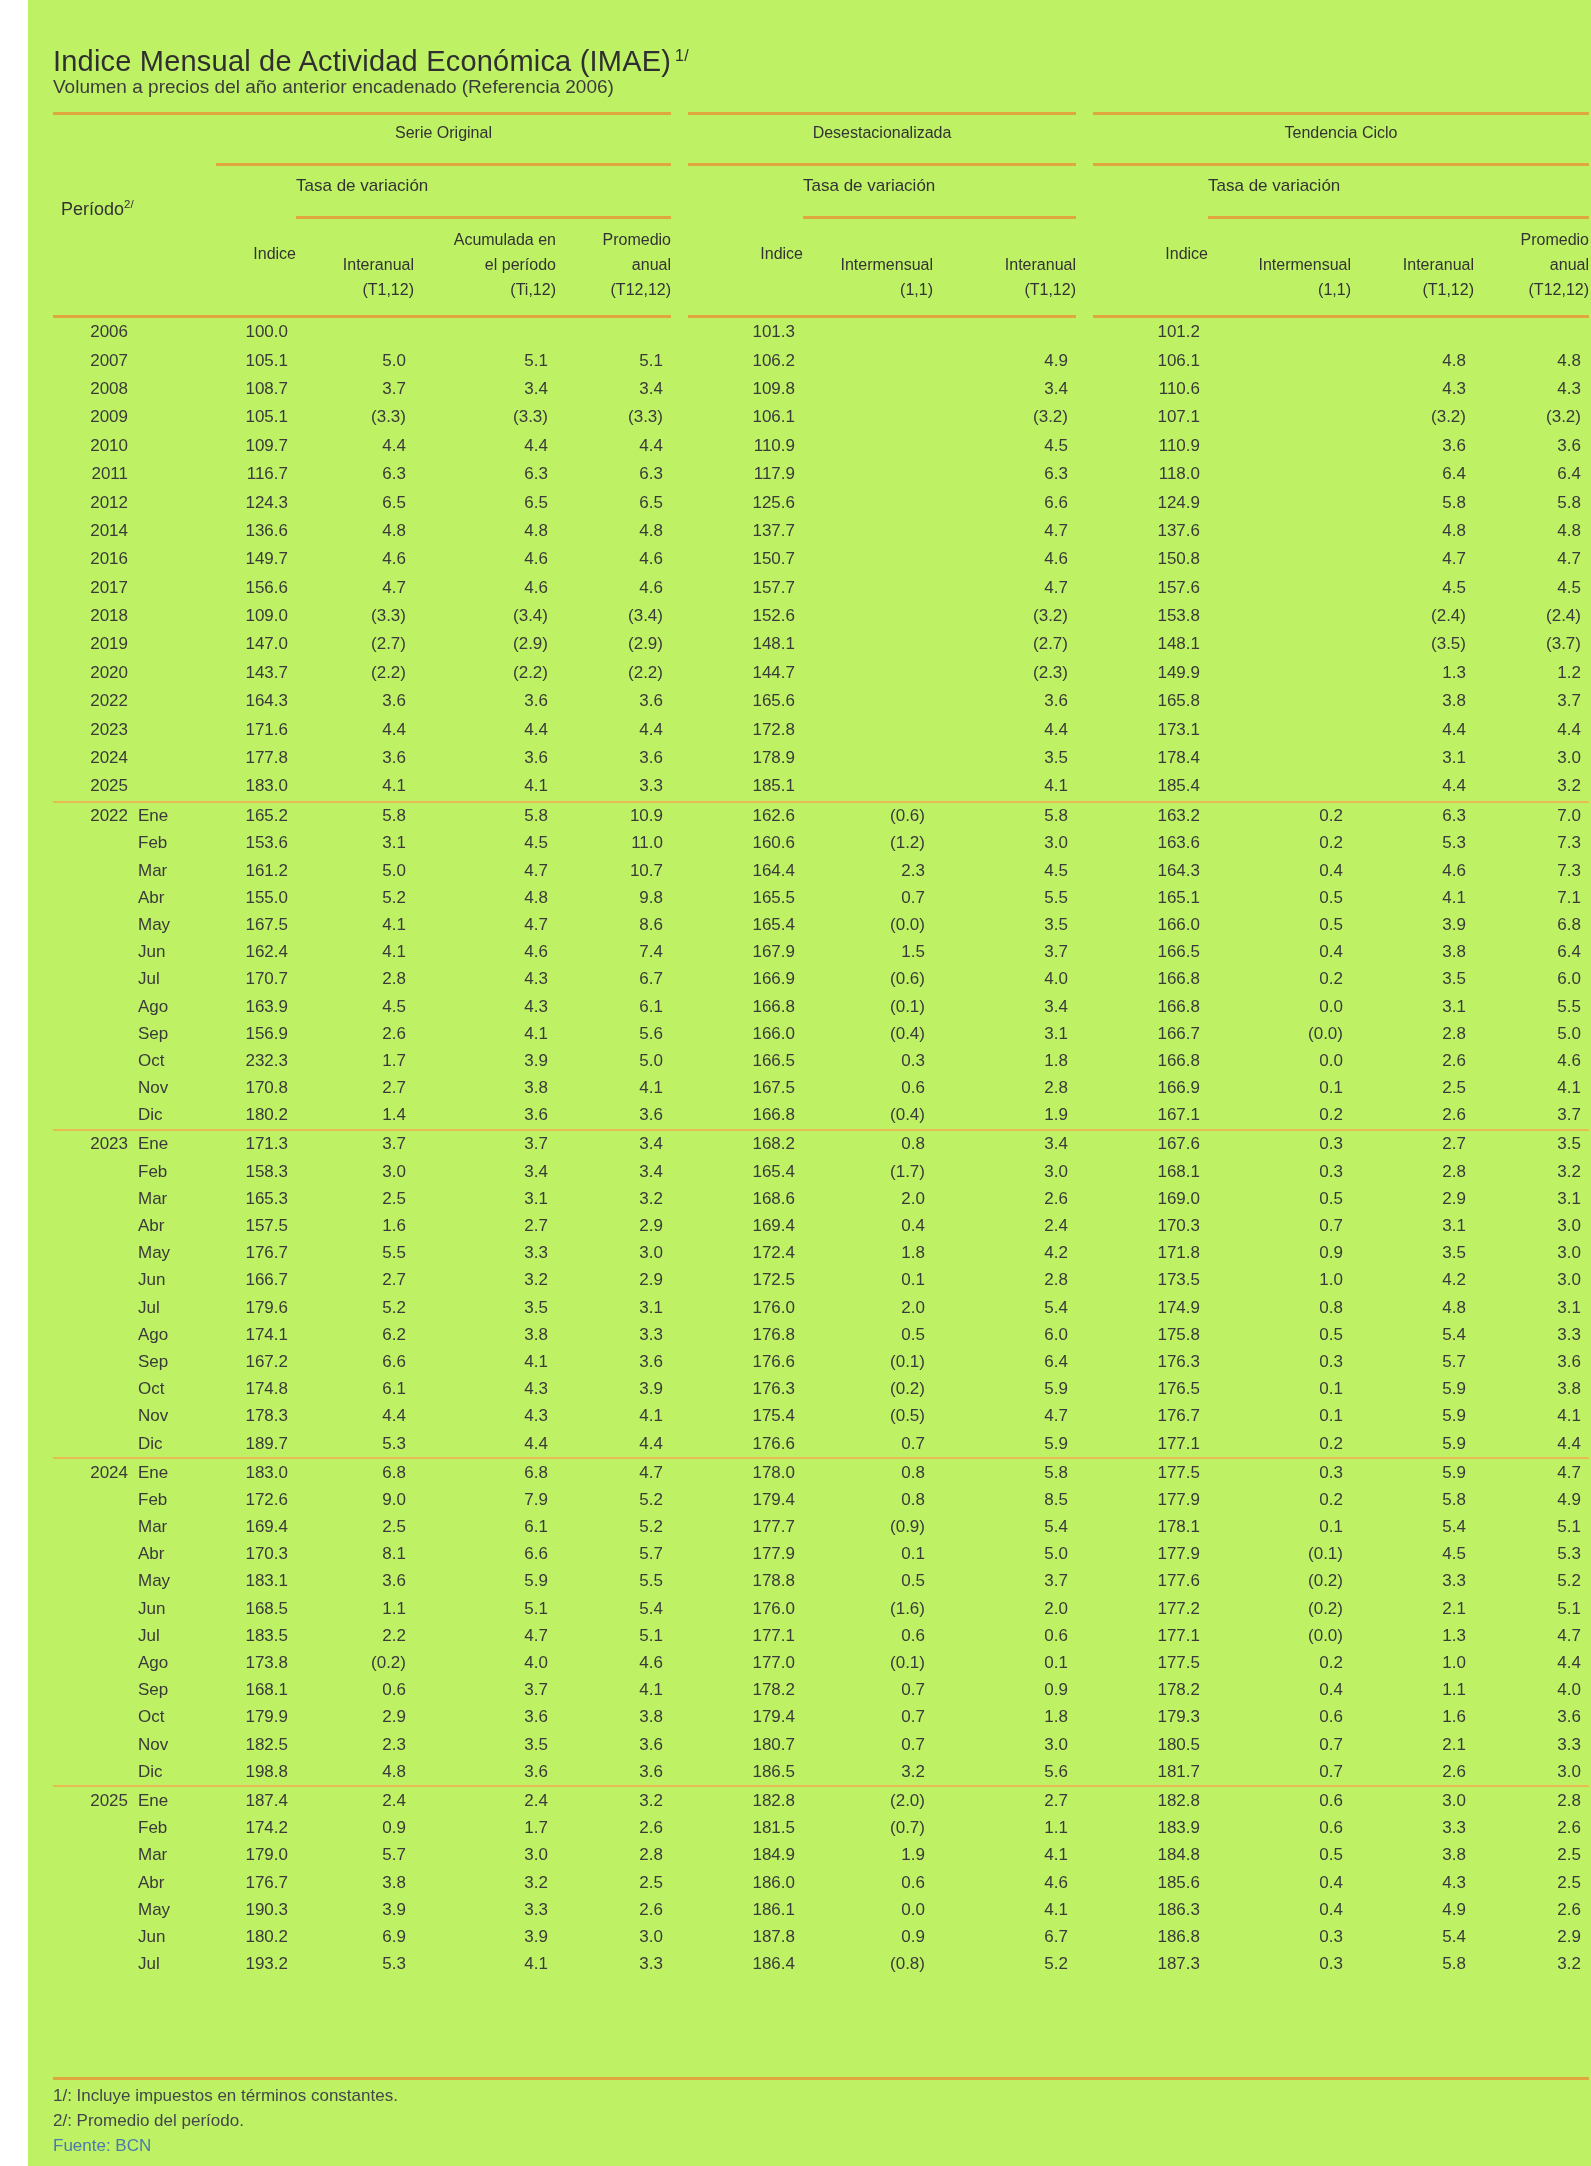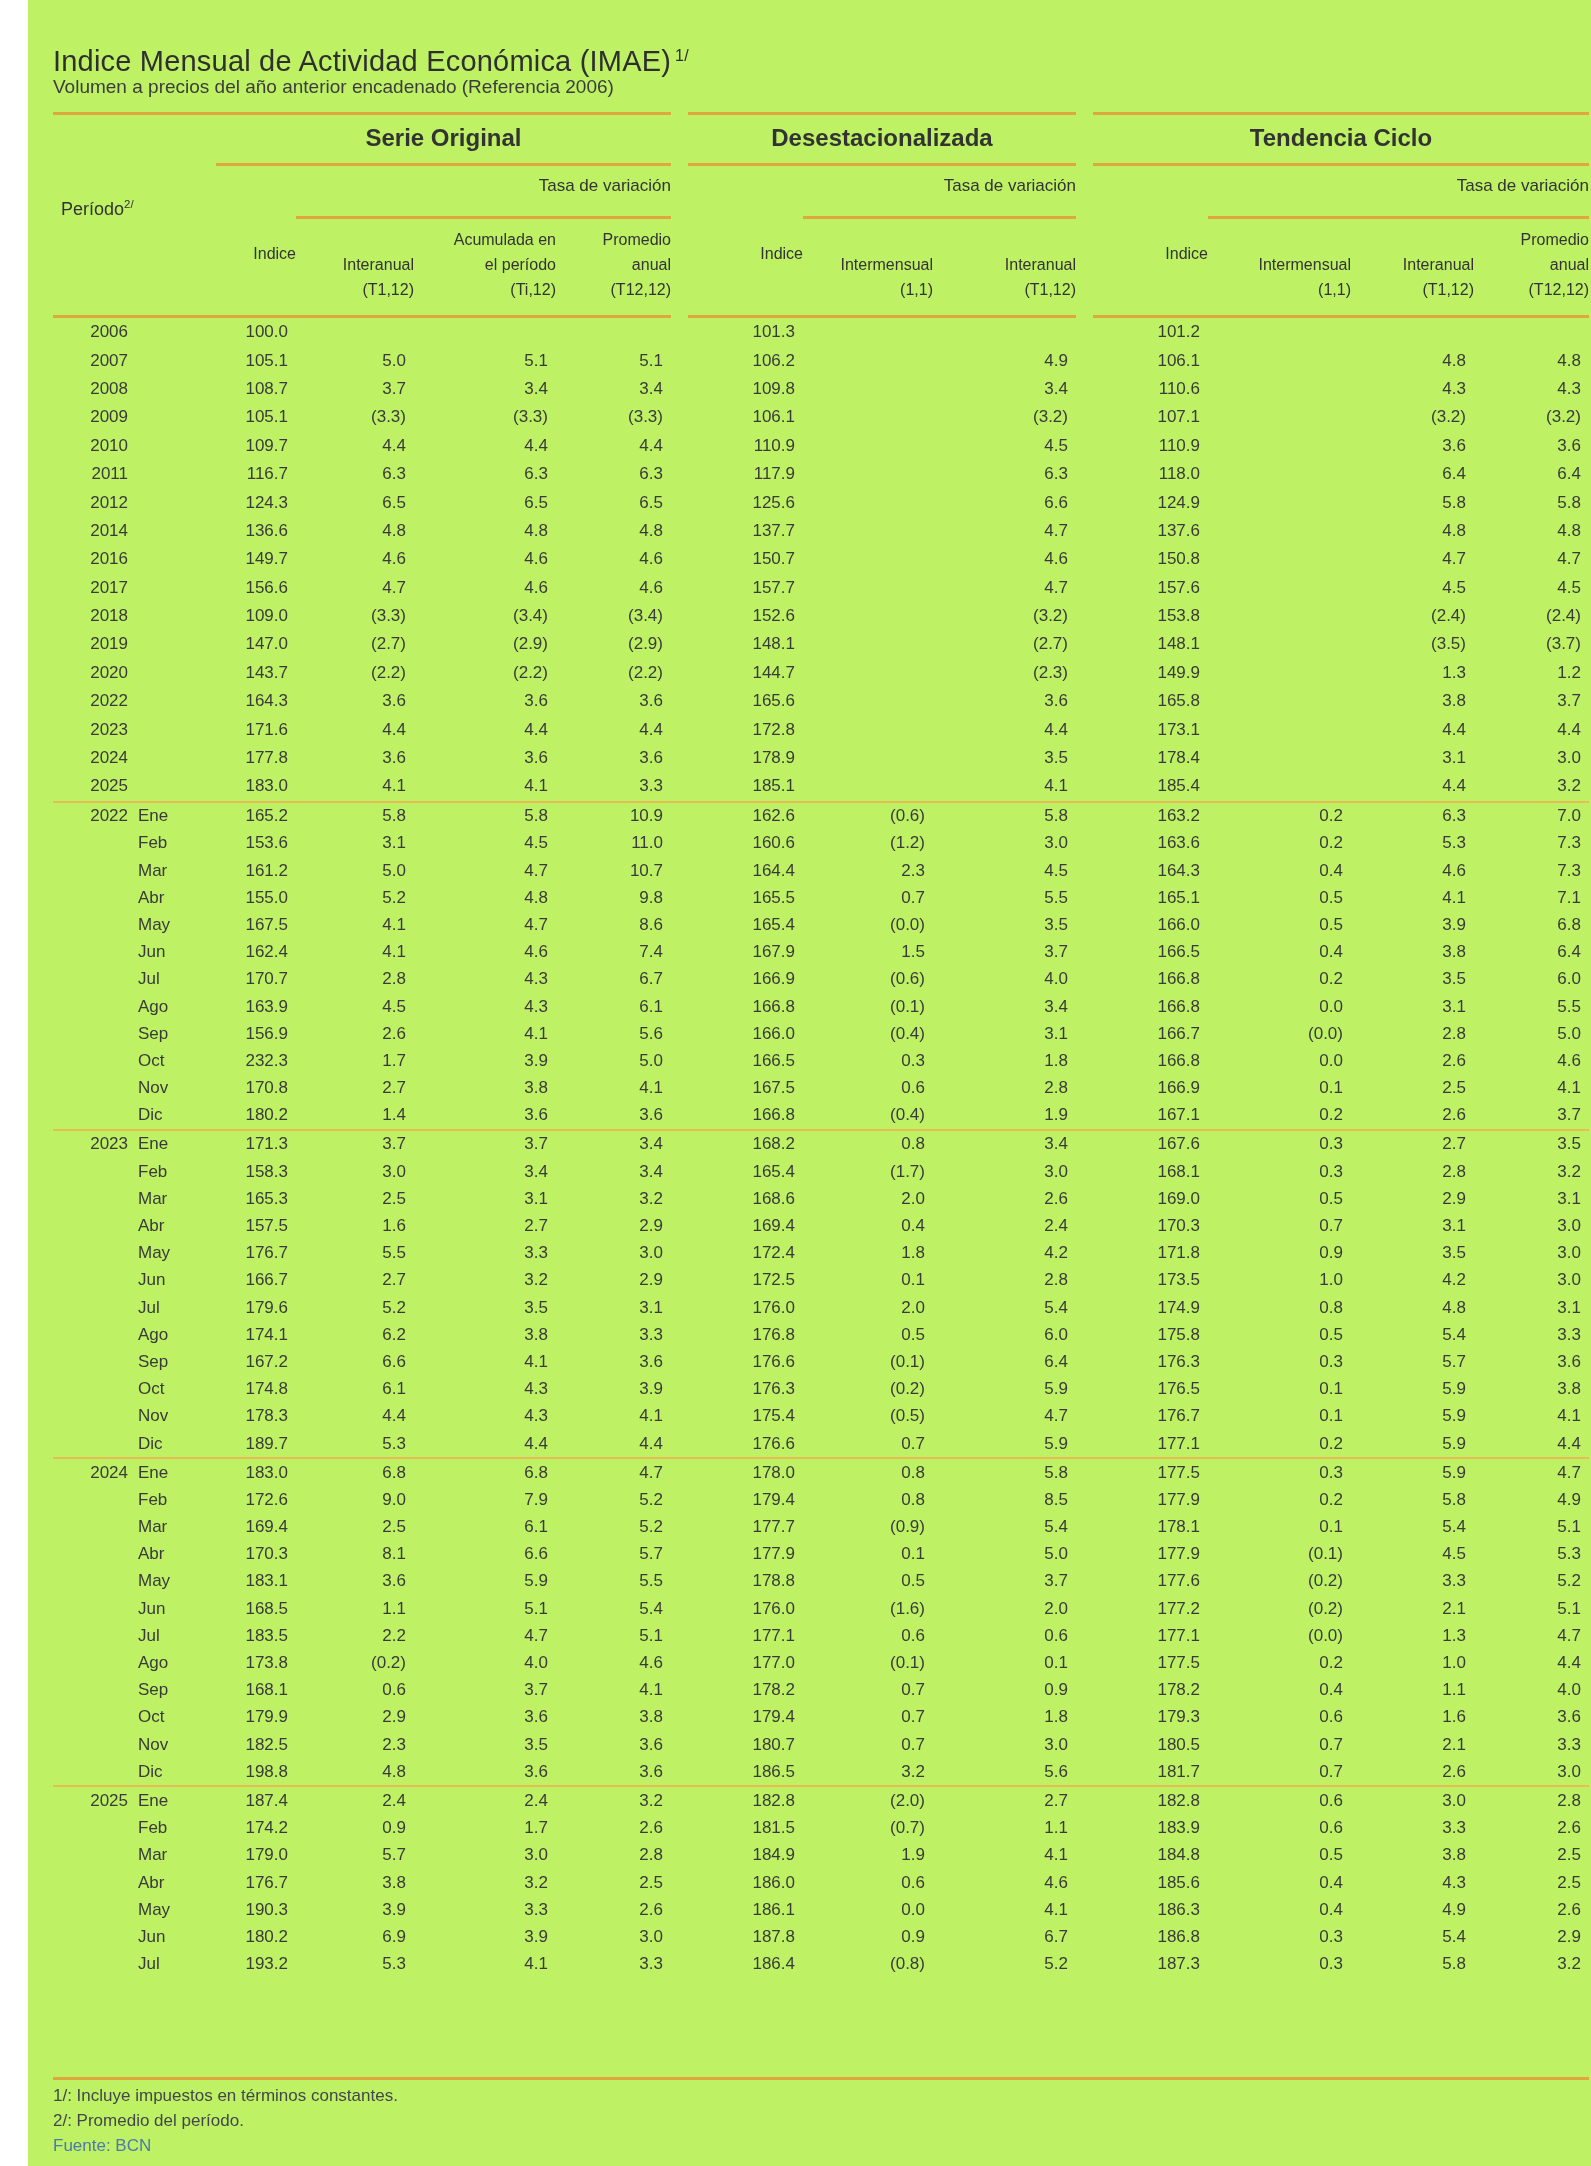--- a/index.html
+++ b/index.html
@@ -6,22 +6,22 @@
   .page{
     position:relative; width:1591px; height:2166px; background:#bef264;
     font-family:"Liberation Sans", sans-serif; color:#383838; overflow:hidden;margin-left:28px;
   }
   .title{position:absolute; left:25px; top:26px; font-size:29px; font-weight:500; letter-spacing:.2px; color:#2f2f2f;}
   .title sup{font-size:16px; font-weight:400; vertical-align:super; margin-left:4px;}
   .subtitle{position:absolute; left:25px; top:76px; font-size:19px; color:#3c3c3c;}
 
   .thead{position:absolute; left:25px; top:112px; width:1536px; height:206px;}
   .rule{position:absolute; height:3px; background:var(--rule-gold,#E0A73E);}
-  .glabel{position:absolute; top:12px; font-size:24px; text-align:center; color:#333;font-weight:bold;}
-  .tasa{position:absolute; top:64px; font-size:17px; text-align:right; color:#333;}
+  .glabel{position:absolute; top:12px; font-size:16px; text-align:center; color:#333;}
+  .tasa{position:absolute; top:64px; font-size:17px; text-align:left; color:#333;}
   .period{position:absolute; left:8px; top:86px; font-size:18px; color:#333;}
   .period sup{font-size:11.5px; vertical-align:super;}
   .ch{position:absolute; width:142px; text-align:right; font-size:16px; line-height:25px; white-space:pre-line; color:#333;}
 
   table.imae{position:absolute; left:25px; top:318px; width:1536px;
     border-collapse:collapse; table-layout:fixed; font-size:17px; color:#3a3a3a;}
   table.imae td{padding:0 8px 0 0; text-align:right; overflow:hidden; white-space:nowrap;}
   table.imae td.ycell{text-align:right; padding-right:3px;}
   table.imae td.mcell{text-align:left; padding-left:7px; padding-right:0;}
   tr.annual td{height:28.4px;}

